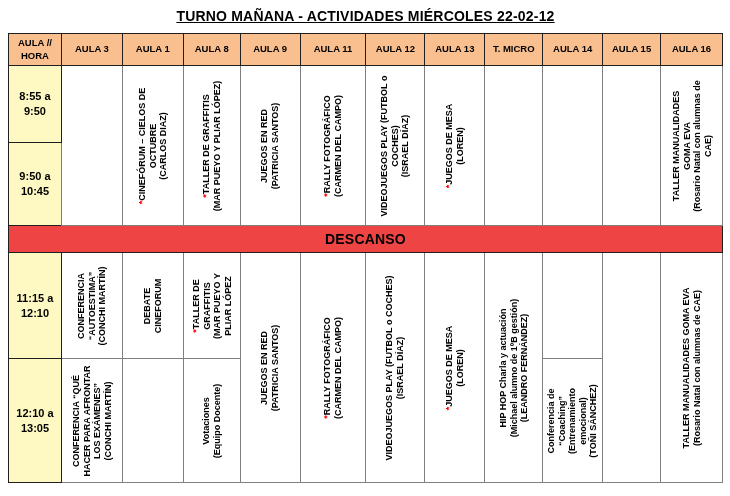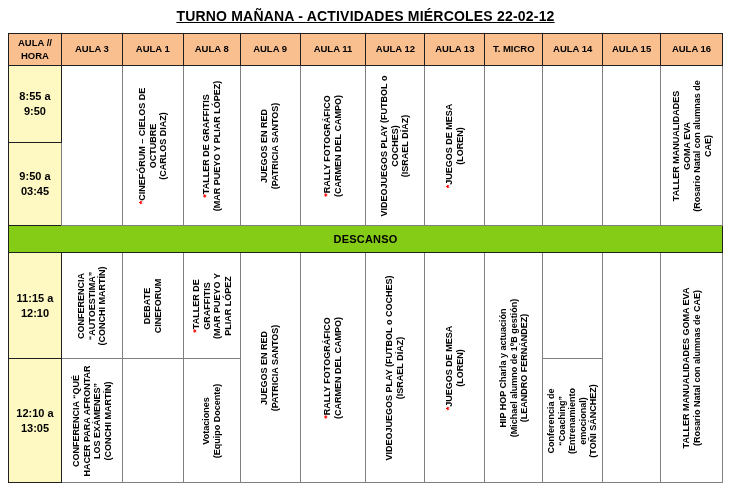--- a/index.html
+++ b/index.html
@@ -8,21 +8,21 @@
   .page { padding:6px 7px 0 8px;border-radius:28px; }
   .title { text-align:center; font-weight:bold; font-size:14px;
            text-decoration:underline; margin:2px 0 9px 0; letter-spacing:.2px; }
   table { border-collapse:collapse; table-layout:fixed; }
   td { border:1px solid #7f7f7f; font-weight:bold; vertical-align:middle;
        text-align:center; padding:0; }
   .head { background:#FABF8F; border:1px solid #1f1f1f; font-size:9.5px;
           white-space:pre-line; line-height:1.3; }
   .time { background:#fef9c3; border:1px solid #1f1f1f; font-size:11px;
           white-space:pre-line; line-height:1.35; }
-  .brk  { background:#84cc16; border:1px solid #1f1f1f; font-size:11px;
+  .brk  { background:#ef4444; border:1px solid #1f1f1f; font-size:14px;
           height:26px; letter-spacing:.2px; }
   .act  { position:relative; overflow:hidden; background:#fff; }
   .rot  { position:absolute; top:50%; left:50%;
           transform:translate(-50%,-50%) rotate(-90deg);
           font-size:9px; line-height:1.18; text-align:center; }
   .txt  { white-space:pre-line; }
   .star { color:#FF0000; }
   .h160 > .rot { width:156px; }
   .h106 > .rot { width:100px; }
   .h124 > .rot { width:120px; }
@@ -109,21 +109,21 @@
       <td class="act h160" rowspan="2">
         <div class="rot"><span class="txt">TALLER MANUALIDADES
 GOMA EVA
 (Rosario Natal con alumnas de
 CAE)</span></div>
       </td>
     </tr>
 
     <tr class="r2">
       <td class="time">9:50 a
-03:45</td>
+10:45</td>
     </tr>
 
     <tr>
       <td class="brk" colspan="12">DESCANSO</td>
     </tr>
 
     <tr class="r3">
       <td class="time">11:15 a
 12:10</td>
       <td class="act h106">

